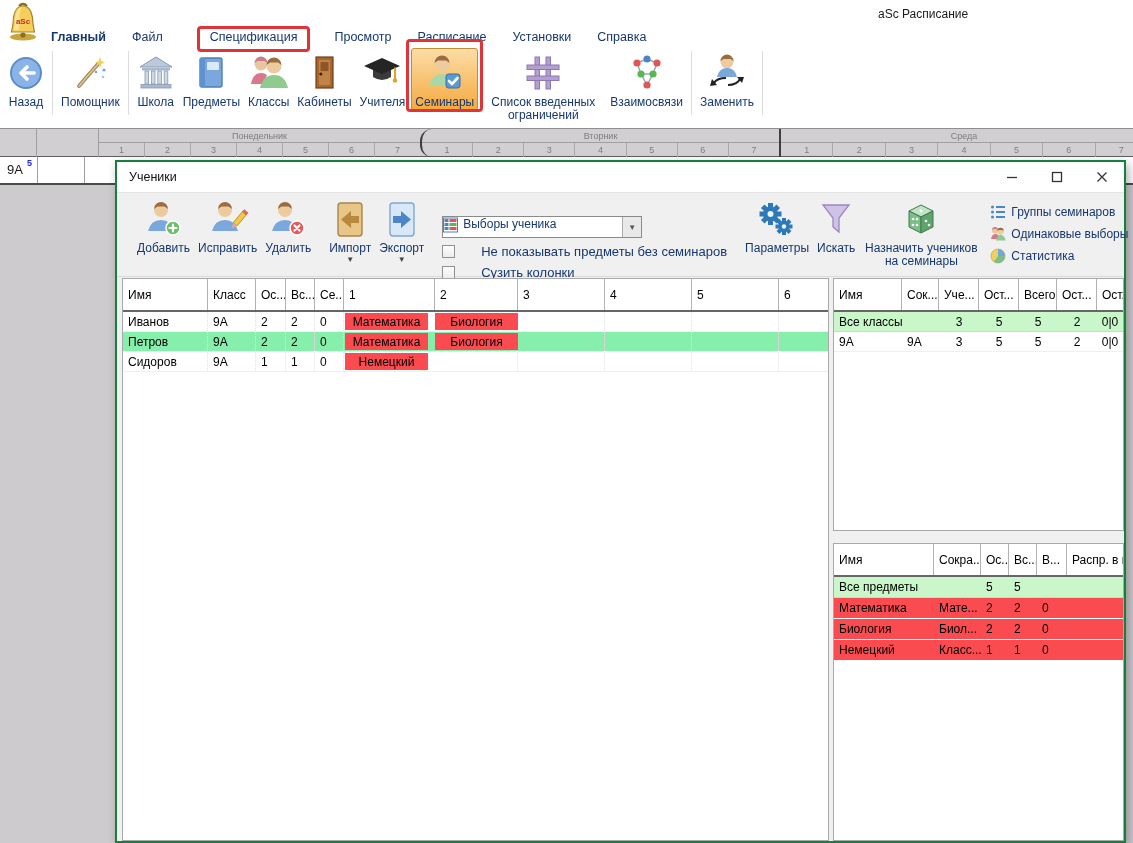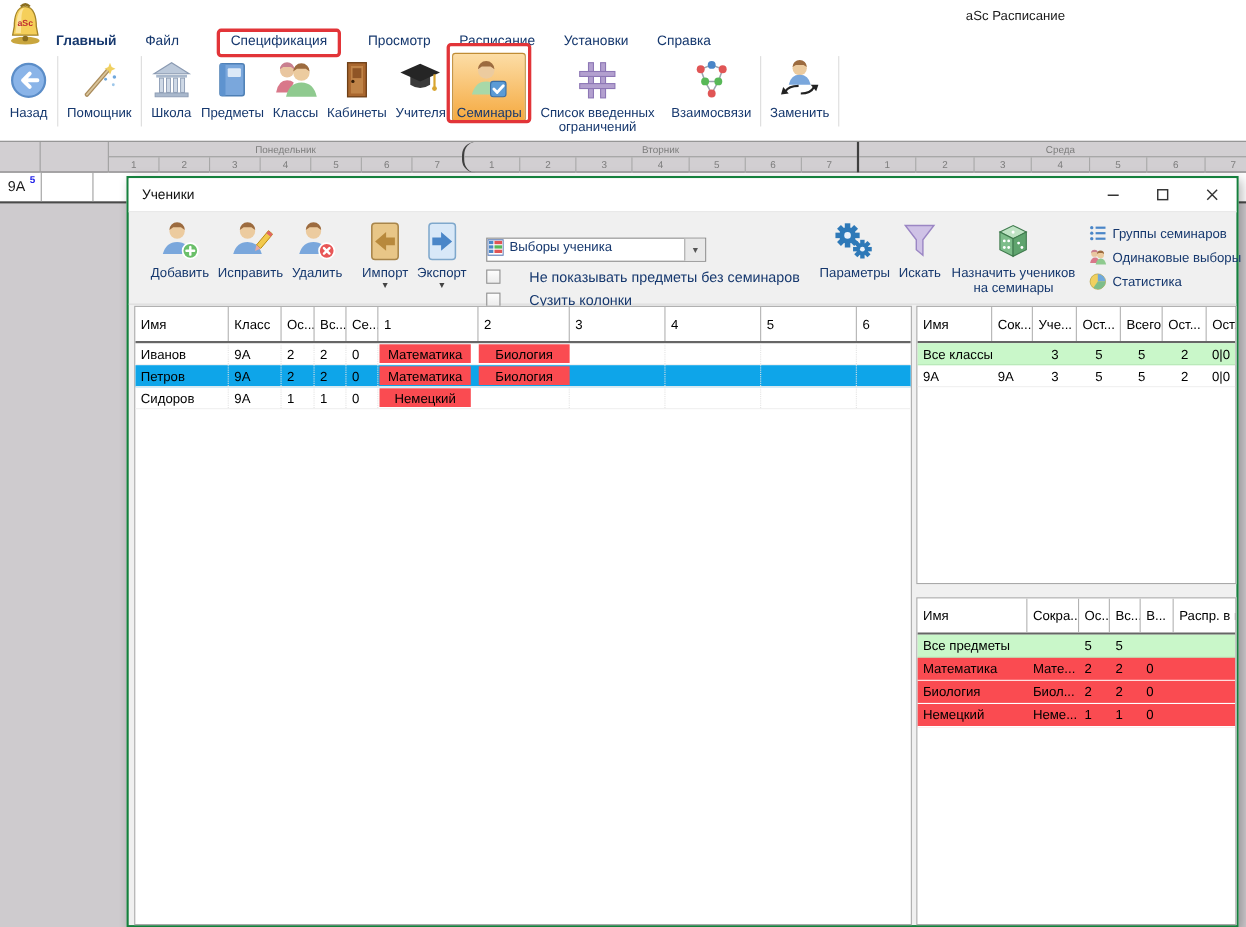--- a/index.html
+++ b/index.html
@@ -93,21 +93,21 @@
   #main-panel{left:5px;top:116px;width:707px;bottom:0;}
   #classes-panel{left:716px;top:116px;width:291px;height:253px;}
   #subjects-panel{left:716px;top:381px;width:291px;bottom:0;}
   .thead{display:flex;height:33px;border-bottom:2px solid #666;box-sizing:border-box;
          font-size:12px;color:#000;}
   .hc{display:flex;align-items:center;padding-left:5px;box-sizing:border-box;height:100%;
       border-right:1px solid #b2b2b2;overflow:hidden;white-space:nowrap;}
   .hc:last-child{border-right:none;}
   .tr{display:flex;height:20px;font-size:12px;color:#000;border-bottom:1px solid #f0f0f0;
       box-sizing:border-box;cursor:pointer;}
-  .tr.zebra{background:#0ea5e9;}
+  .tr.zebra{background:#86efac;}
   .tr.green{background:#c9f7c9;border-bottom:1px solid #b9e7b9;}
   .tr.red{background:#fa4b51;border-bottom:1px solid #fff;}
   .td{display:flex;align-items:center;padding-left:5px;box-sizing:border-box;height:100%;
       overflow:hidden;white-space:nowrap;}
   .td.dot{border-right:1px dotted #e3e3e3;}
   .td.ctr{justify-content:center;padding-left:0;}
   .chipcell{padding:0;display:flex;align-items:stretch;}
   .chip{background:#fa4b51;color:#000;flex:1;margin:1px 7px 1px 1px;display:flex;
         align-items:center;justify-content:center;font-size:12px;cursor:pointer;}
   .chip.full{margin:1px 0;}
@@ -689,21 +689,21 @@
       <div class="tr red" style="height:21px;">
         <div class="td" style="width:100px;">Биология</div>
         <div class="td" style="width:47px;">Биол...</div>
         <div class="td" style="width:28px;">2</div>
         <div class="td" style="width:28px;">2</div>
         <div class="td" style="width:30px;">0</div>
         <div class="td" style="flex:1;"></div>
       </div>
       <div class="tr red" style="height:21px;">
         <div class="td" style="width:100px;">Немецкий</div>
-        <div class="td" style="width:47px;">Неме...</div>
+        <div class="td" style="width:47px;">Класс...</div>
         <div class="td" style="width:28px;">1</div>
         <div class="td" style="width:28px;">1</div>
         <div class="td" style="width:30px;">0</div>
         <div class="td" style="flex:1;"></div>
       </div>
     </div>
   </div>
 </div>
 
 </body></html>

